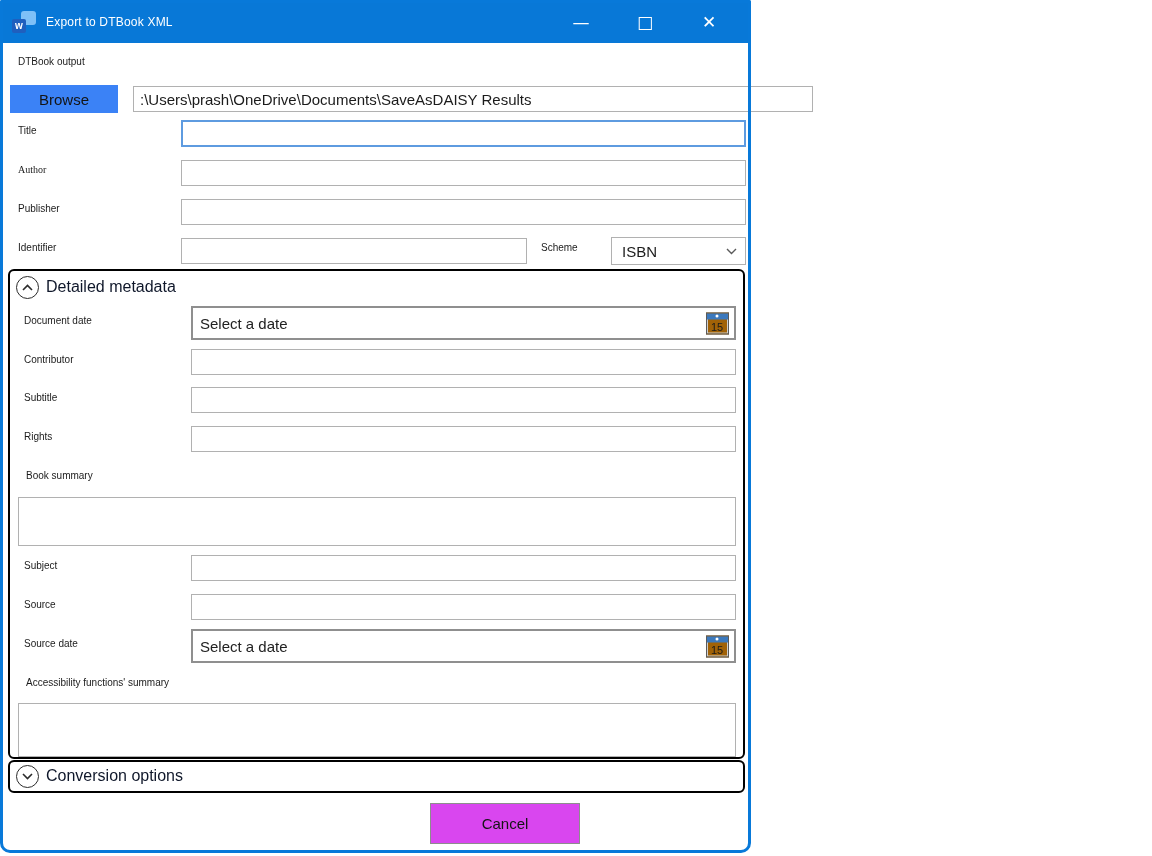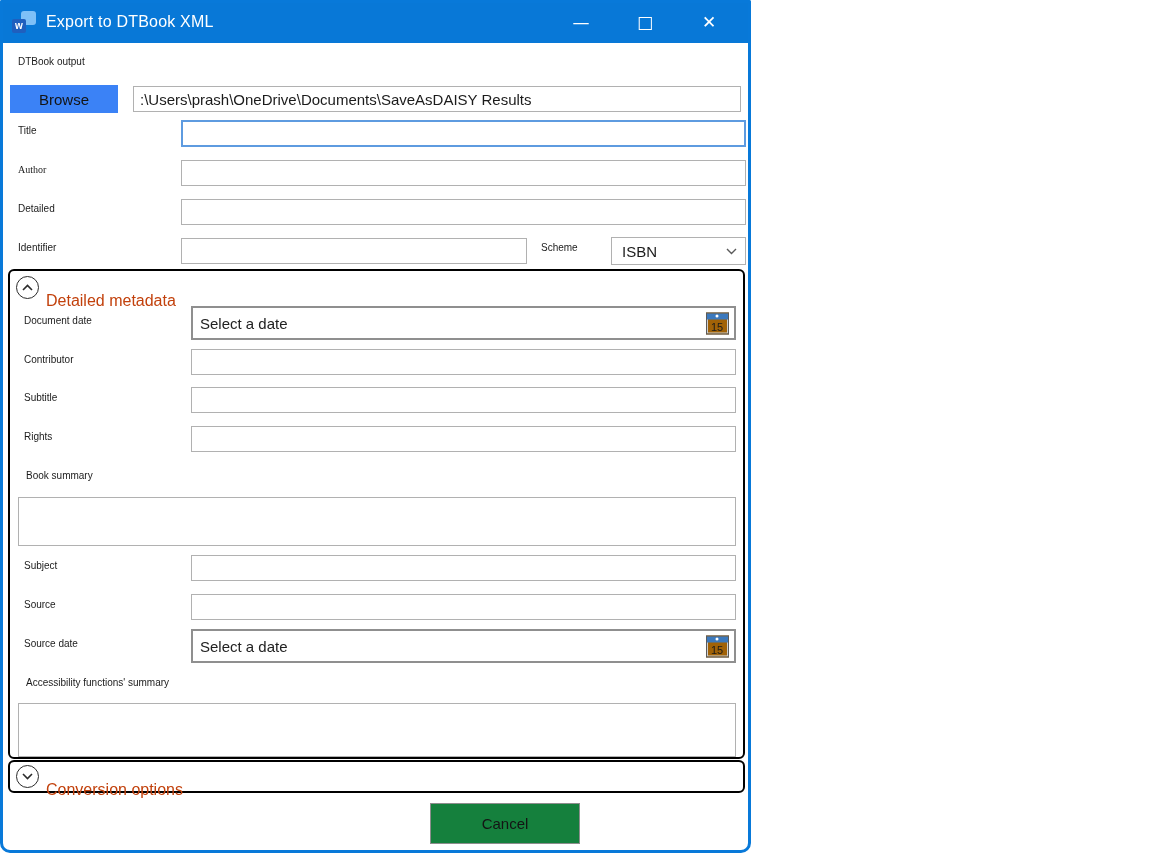--- a/index.html
+++ b/index.html
@@ -21,46 +21,46 @@
   .app-icon { position:relative; width:24px; height:22px; margin-left:12px; }
   .app-icon .page {
     position:absolute; right:0; top:0; width:15px; height:14px;
     background:#7ec0f7; border-radius:3px;
   }
   .app-icon .wbox {
     position:absolute; left:0; bottom:0; width:14px; height:14px;
     background:#1f5fbe; border-radius:2px; color:#fff;
     font-size:10px; font-weight:bold; display:flex; align-items:center; justify-content:center;
   }
-  .title-text { color:#ffffff; font-size:16px; margin-left:10px; letter-spacing:0.2px; }
+  .title-text { color:#ffffff; font-size:12px; margin-left:10px; letter-spacing:0.2px; }
   .win-controls { position:absolute; right:10px; top:0; height:43px; display:flex; }
   .win-btn {
     width:64px; height:43px; display:flex; align-items:center; justify-content:center;
     color:#ffffff; font-size:17px; background:transparent; border:none; cursor:pointer;
     font-family:"DejaVu Sans",sans-serif;
   }
   .lbl { position:absolute; font-size:10px; color:#1b1b1b; white-space:nowrap; }
   .txt {
     position:absolute; border:1px solid #b1b1b1; background:#fff;
     font-family:"Liberation Sans",sans-serif; font-size:15px; color:#1b1b1b; padding:0 6px;
   }
   .txt.focused { border:2px solid #5e9be0; }
   .btn {
-    position:absolute; background:#15803d; border:1px solid #8d8d8d;
+    position:absolute; background:#d946ef; border:1px solid #8d8d8d;
     font-family:"Liberation Sans",sans-serif; font-size:15px; color:#141414; cursor:pointer;
   }
   .btn.browse { background:#3b82f6; border:1px solid #3b82f6; }
   .expander {
     position:absolute; border:2px solid #000000; border-radius:6px; background:#fff;
   }
   .exp-circle {
     position:absolute; width:23px; height:23px; border:1px solid #2b2b2b; border-radius:50%;
     display:flex; align-items:center; justify-content:center; background:#fff; cursor:pointer;
   }
-  .exp-label { position:absolute; font-size:16px; color:#c2410c; white-space:nowrap; cursor:pointer;margin-top:14px; }
+  .exp-label { position:absolute; font-size:16px; color:#0f172a; white-space:nowrap; cursor:pointer; }
   .datefield {
     position:absolute; border:2px solid #8f8f8f; background:#fff;
     display:flex; align-items:center;
   }
   .date-watermark { font-size:15px; color:#222; padding-left:7px; }
   .cal-btn {
     position:absolute; right:3px; top:50%; transform:translateY(-50%);
     width:28px; height:27px; background:transparent; border:none; cursor:pointer;
     display:flex; align-items:center; justify-content:center;
   }
@@ -95,29 +95,29 @@
     <span class="title-text">Export to DTBook XML</span>
     <span class="win-controls">
       <button class="win-btn">—</button>
       <button class="win-btn">□</button>
       <button class="win-btn">✕</button>
     </span>
   </div>
 
   <div class="lbl" style="left:18px; top:56px;">DTBook output</div>
   <button class="btn browse" style="left:10px; top:85px; width:108px; height:28px;">Browse</button>
-  <input class="txt" style="left: 133px; top: 86px; width: 608px; height: 26px;" value=":\Users\prash\OneDrive\Documents\SaveAsDAISY Results">
+  <input class="txt" style="left: 133px; top: 86px; width: 680px; height: 26px;" value=":\Users\prash\OneDrive\Documents\SaveAsDAISY Results">
 
   <div class="lbl" style="left:18px; top:125px;">Title</div>
   <input class="txt focused" style="left: 181px; top: 120px; width: 565px; height: 27px;" value="">
 
   <div class="lbl" style="left:18px; top:164px;font-family:Liberation Serif, serif;">Author</div>
   <input class="txt" style="left: 181px; top: 160px; width: 565px; height: 26px;" value="">
 
-  <div class="lbl" style="left:18px; top:203px;">Detailed</div>
+  <div class="lbl" style="left:18px; top:203px;">Publisher</div>
   <input class="txt" style="left: 181px; top: 199px; width: 565px; height: 26px;" value="">
 
   <div class="lbl" style="left:18px; top:242px;">Identifier</div>
   <input class="txt" style="left: 181px; top: 238px; width: 346px; height: 26px;" value="">
   <div class="lbl" style="left:541px; top:242px;">Scheme</div>
   <div class="combo" style="left:611px; top:237px; width:135px; height:28px;">
     <span>ISBN</span>
     <span class="chev">
       <svg class="chevron" width="11" height="7" viewBox="0 0 11 7">
           <path d="M1 1 L5.5 5.5 L10 1" stroke="#5a5a5a" stroke-width="1.4" fill="none"></path>

